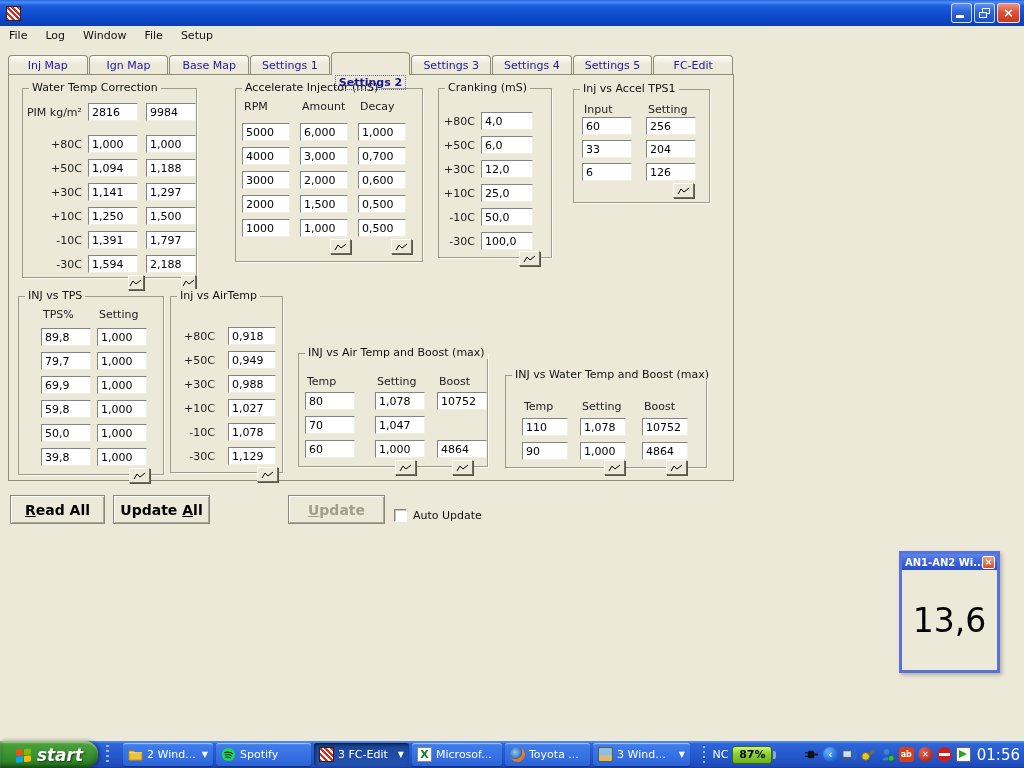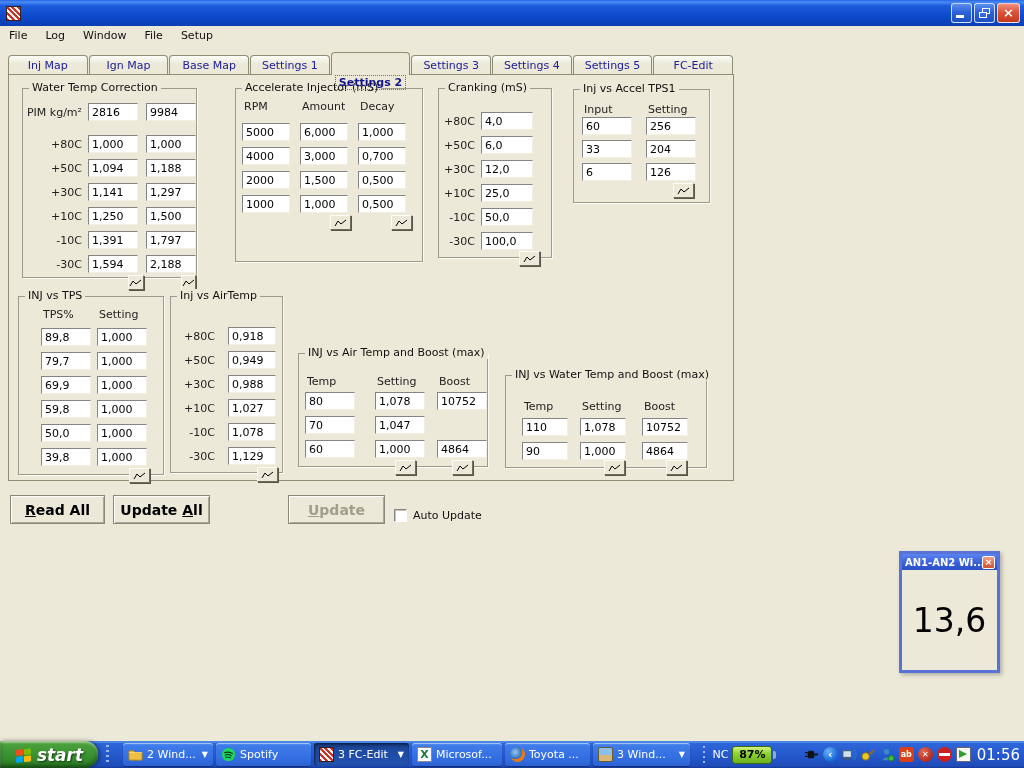--- a/index.html
+++ b/index.html
@@ -245,20 +245,25 @@
         <input class="field f48" readonly="" value="5000" style="">
         <input class="field f48 ml10" readonly="" value="6,000" style="">
         <input class="field f48 ml10" readonly="" value="1,000" style="">
       </div>
     <div class="row" style="padding-left:6px">
         <input class="field f48" readonly="" value="4000" style="">
         <input class="field f48 ml10" readonly="" value="3,000" style="">
         <input class="field f48 ml10" readonly="" value="0,700" style="">
       </div>
     <div class="row" style="padding-left:6px">
+        <input class="field f48" readonly="" value="3000" style="">
+        <input class="field f48 ml10" readonly="" value="2,000" style="">
+        <input class="field f48 ml10" readonly="" value="0,600" style="">
+      </div>
+    <div class="row" style="padding-left:6px">
         <input class="field f48" readonly="" value="2000" style="">
         <input class="field f48 ml10" readonly="" value="1,500" style="">
         <input class="field f48 ml10" readonly="" value="0,500" style="">
       </div>
     <div class="row" style="padding-left:6px">
         <input class="field f48" readonly="" value="1000" style="">
         <input class="field f48 ml10" readonly="" value="1,000" style="">
         <input class="field f48 ml10" readonly="" value="0,500" style="">
       </div>
     <div class="crow" style="margin-top:-4px">

